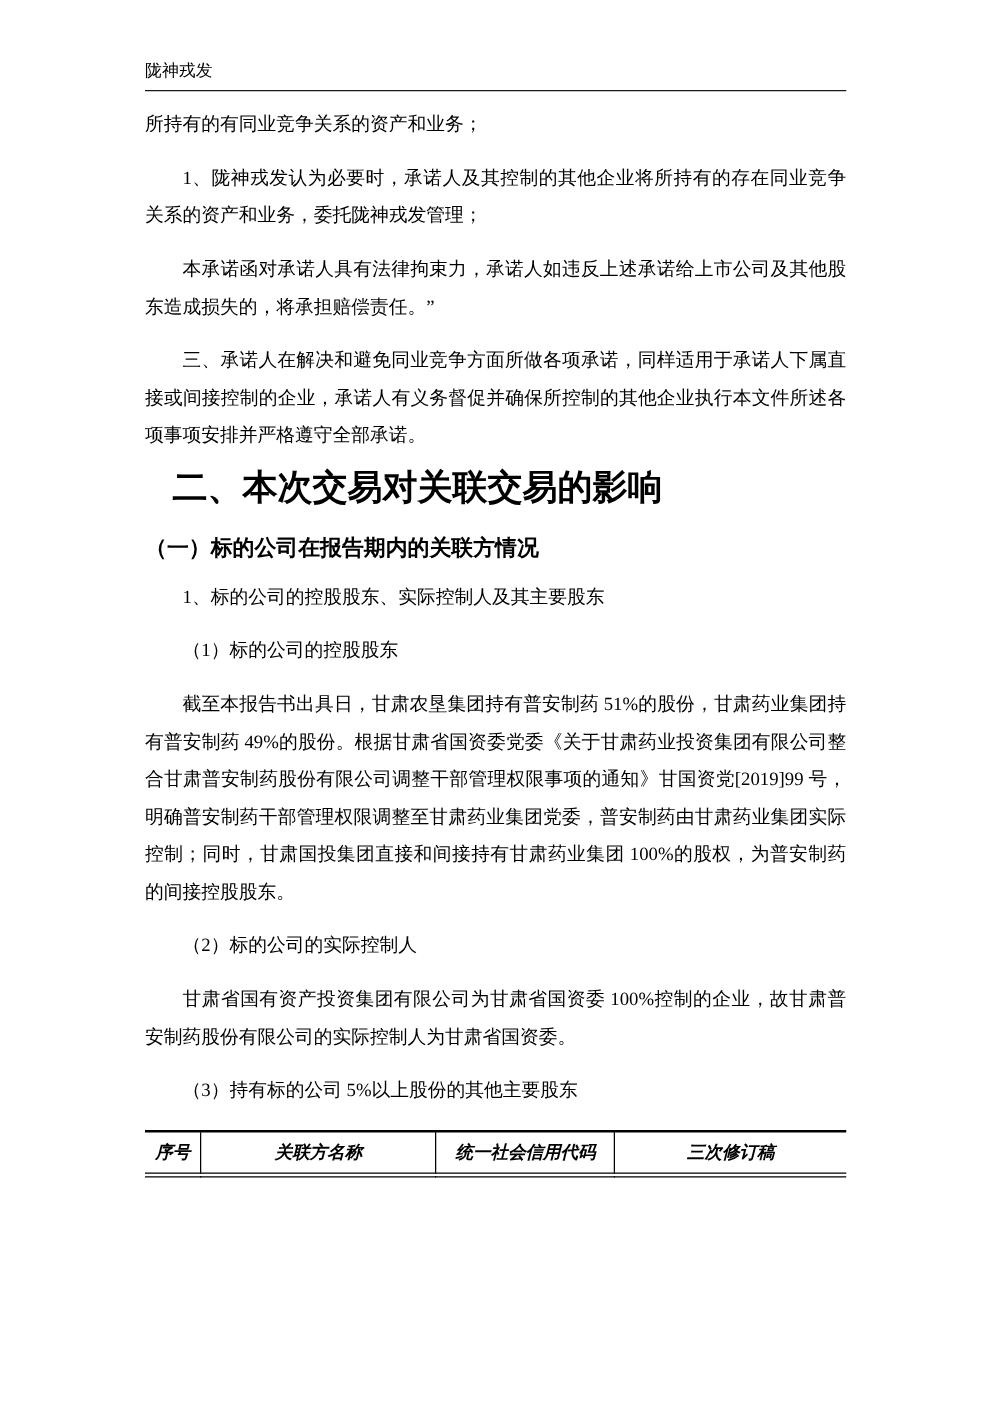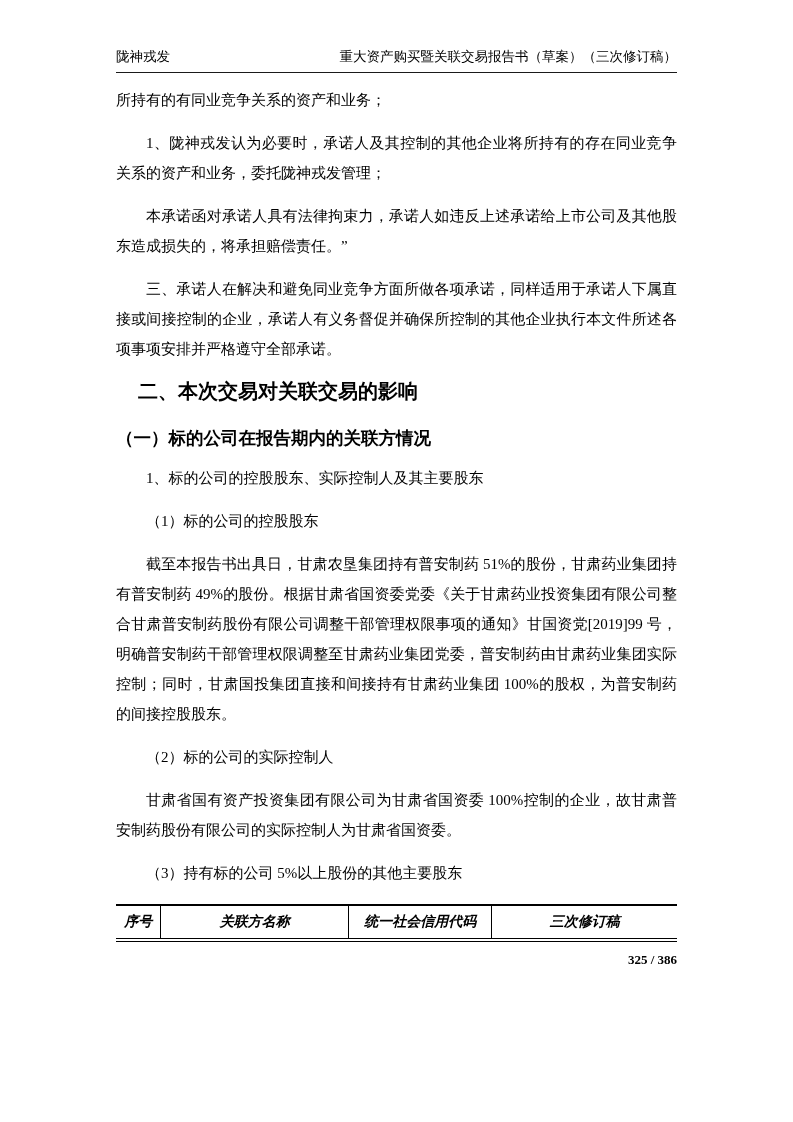--- a/index.html
+++ b/index.html
@@ -37,21 +37,21 @@
     line-height: 30px;
     text-align: justify;
     text-indent: 2em;
     margin: 0 0 13px 0;
     word-break: break-all;
   }
   .para.no-indent { text-indent: 0; }
   .h1 {
     font-family: Liberation Serif, serif;
     font-weight: bold;
-    font-size: 20px;
+    font-size: 28px;
     line-height: 28px;
     margin: 8px 0 14px 0;
     padding-left: 22px;
   }
   .h2 {
     font-family: "Liberation Sans", "DejaVu Sans", sans-serif;
     font-weight: bold;
     font-size: 17.5px;
     line-height: 26px;
     margin: 20px 0 12px 0;
@@ -87,21 +87,20 @@
     margin-top: 10px;
   }
 </style>
 </head>
 <body>
 
 <div class="page">
 
   <div class="doc-header">
     <span class="left">陇神戎发</span>
-    <span class="right">重大资产购买暨关联交易报告书（草案）（三次修订稿）</span>
   </div>
 
   <div class="body-text">
 
     <p class="para no-indent">所持有的有同业竞争关系的资产和业务；</p>
 
     <p class="para">1、陇神戎发认为必要时，承诺人及其控制的其他企业将所持有的存在同业竞争关系的资产和业务，委托陇神戎发管理；</p>
 
 
     <p class="para">本承诺函对承诺人具有法律拘束力，承诺人如违反上述承诺给上市公司及其他股东造成损失的，将承担赔偿责任。”</p>
@@ -130,15 +129,14 @@
           <th class="col-no">序号</th>
           <th class="col-name">关联方名称</th>
           <th class="col-code">统一社会信用代码</th>
           <th class="col-rel">三次修订稿</th>
         </tr>
       </thead>
     </table>
 
   </div>
 
-  <div class="doc-footer">325 / 386</div>
 
 </div>
 
 </body></html>

